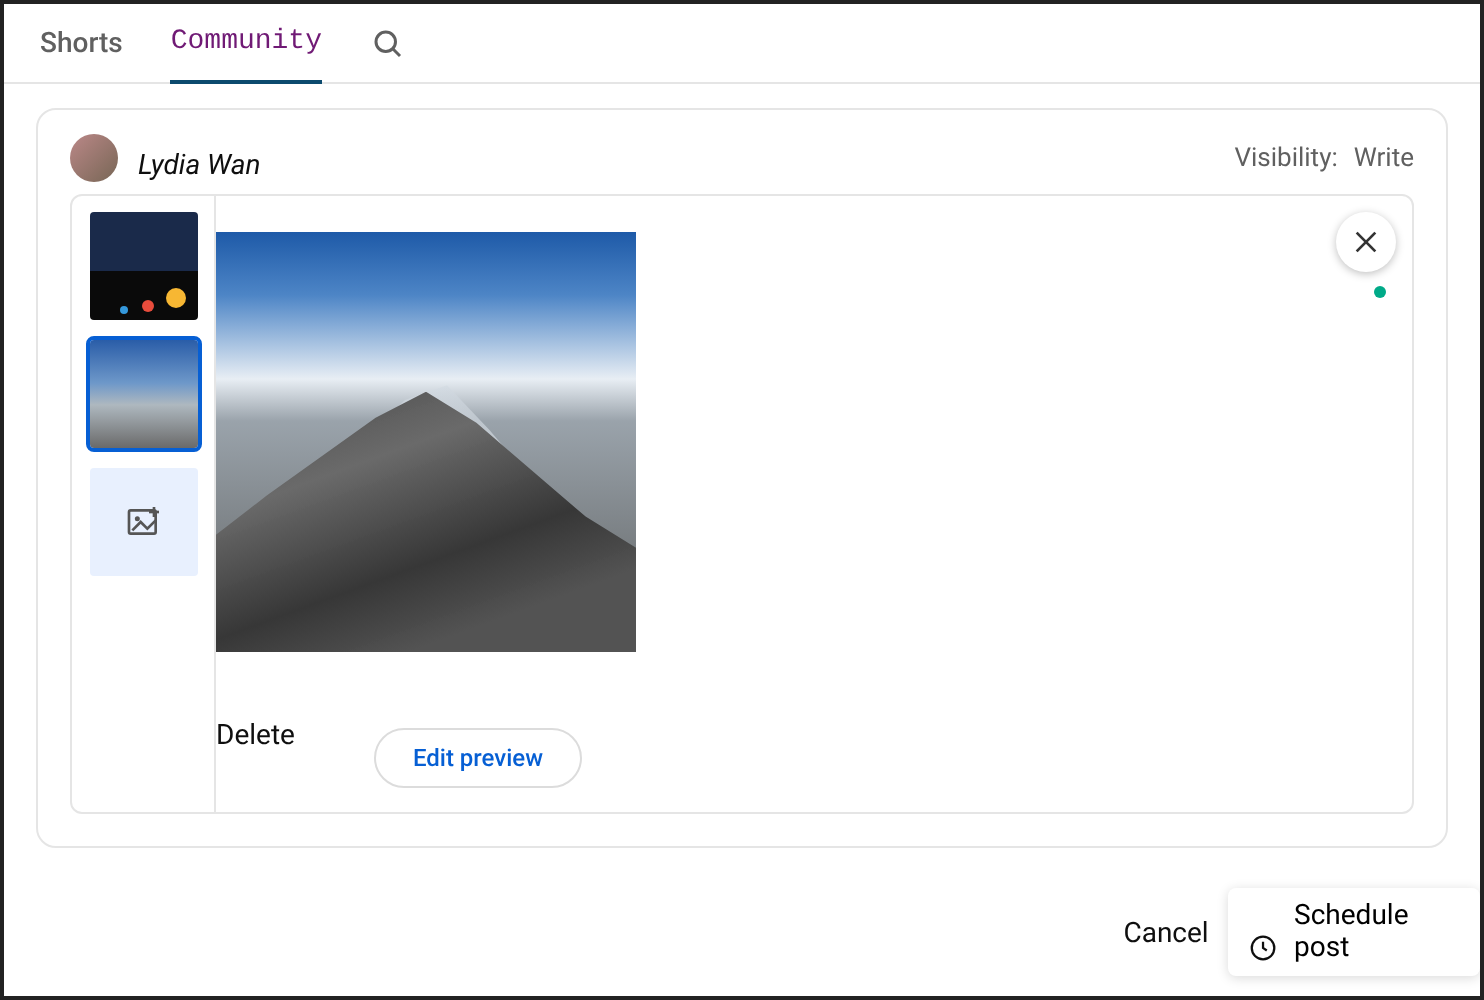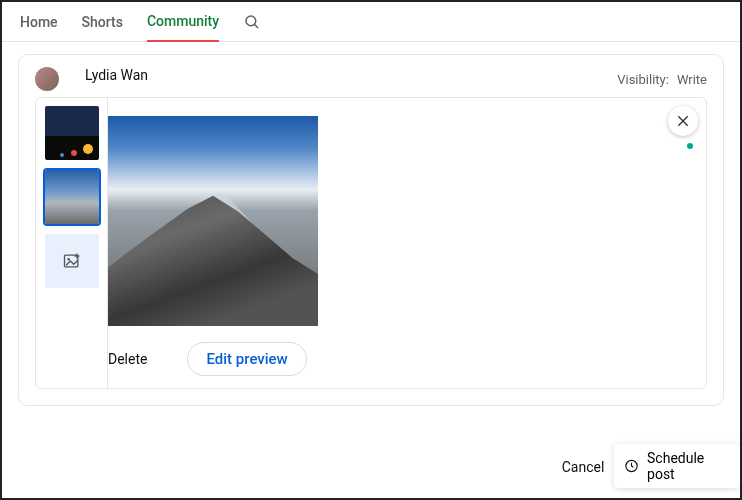--- a/index.html
+++ b/index.html
@@ -1,23 +1,23 @@
 <!DOCTYPE html>
 <html><head>
 <meta charset="utf-8">
 <style>
   * { box-sizing: border-box; margin: 0; padding: 0; font-family: Roboto, Arial, sans-serif; }
   body { background: #fff; width: 742px; height: 500px; overflow: hidden; position: relative; border: 2px solid #222; }
   .tabs { display: flex; align-items: center; padding: 0 18px; border-bottom: 1px solid #e5e5e5; height: 40px; gap: 24px; }
   .tab { color: #606060; font-size: 14px; font-weight: 500; height: 40px; display: flex; align-items: center; cursor: pointer; }
-  .tab.active { color: #15803d; border-bottom: 2px solid #ef4444; }
+  .tab.active { color: #701a75; border-bottom: 2px solid #0c4a6e; font-family: Liberation Mono, monospace; }
   .search-ico { color: #606060; cursor: pointer; display:flex; align-items:center; }
   .card { margin: 12px 16px 0 16px; border: 1px solid #e5e5e5; border-radius: 10px; padding: 12px 16px 16px 16px; position: relative; }
   .header-row { display: flex; align-items: center; justify-content: space-between; }
-  .user { display: flex; align-items: flex-start; gap: 26px; }
+  .user { display: flex; align-items: flex-end; gap: 10px; font-style: italic; }
   .avatar { width: 24px; height: 24px; border-radius: 50%; background: linear-gradient(135deg,#b88,#765); }
   .username { font-size: 14px; color: #0f0f0f; }
   .vis { font-size: 13px; color: #606060; display:flex; gap:8px;}
   .msg-input { width: 100%; border: none; outline: none; font-size: 14px; color: #606060; margin: 14px 0 6px 2px; background: transparent; }
   .arrow { position: absolute; left: 127px; top: 76px; pointer-events:none;}
   .green-dot { position:absolute; right: 30px; top: 88px; width:6px; height:6px; border-radius:50%; background:#0a8; }
   .editor { display: flex; border: 1px solid #e5e5e5; border-radius: 6px; margin-top: 6px; position: relative; }
   .close-btn { position: absolute; right: 8px; top: 8px; width: 30px; height: 30px; border-radius: 50%; background:#fff; box-shadow: 0 1px 4px rgba(0,0,0,.25); display:flex; align-items:center; justify-content:center; cursor:pointer; z-index:2;}
   .thumbs { width: 72px; border-right: 1px solid #e5e5e5; padding: 8px; display:flex; flex-direction:column; gap:10px; align-items:center;}
   .thumb { width: 54px; height: 54px; border-radius: 2px; cursor:pointer; background:#ddd; }
@@ -28,34 +28,33 @@
   .preview-area { flex:1; display:flex; flex-direction:column; padding: 18px 0 12px 0;}
   .preview { width: 210px; height: 210px; background: linear-gradient(180deg,#1e5aa8 0%, #4d85c6 15%, #e8eef4 35%, #9aa3ab 45%, #5d5f5f 100%); position:relative; overflow:hidden;}
   .preview::before{content:"";position:absolute;left:0;right:0;top:33%;height:70%;background:
     radial-gradient(ellipse 60% 50% at 50% 30%, rgba(240,245,250,.9) 0%, rgba(200,210,220,.3) 50%, transparent 70%);
     clip-path: polygon(0 100%, 0 70%, 15% 50%, 30% 30%, 45% 10%, 55% 5%, 65% 20%, 80% 45%, 90% 55%, 100% 70%, 100% 100%);}
   .preview::after{content:"";position:absolute;left:0;right:0;bottom:0;height:62%;background:linear-gradient(160deg,#4a4a4a,#6b6b6b 30%,#3a3a3a 60%,#555 80%);
     clip-path: polygon(0 100%, 0 55%, 12% 40%, 25% 25%, 38% 10%, 50% 0%, 62% 12%, 75% 30%, 88% 48%, 100% 60%, 100% 100%);
     filter: contrast(1.05);}
   .preview-actions { display:flex; gap:40px; margin-top: 16px; align-items:center;}
   .delete-btn { font-size:14px; color:#0f0f0f; cursor:pointer; background:none; border:none;}
-  .editprev { font-size:15px; color:#065fd4; border:1px solid #dcdcdc; border-radius:18px; padding:7px 18px; background:#fff; cursor:pointer; font-weight:500;}
+  .editprev { font-size:12px; color:#065fd4; border:1px solid #dcdcdc; border-radius:18px; padding:7px 18px; background:#fff; cursor:pointer; font-weight:500;margin-top:22px;}
   .footer { position:absolute; right:18px; bottom:12px; display:flex; align-items:center; gap:16px;}
   .cancel { font-size:14px; color:#0f0f0f; cursor:pointer;margin-left:20px;}
   .post-group { display:flex; border:2px solid #e11; border-radius:6px; padding:2px;}
   .post-btn { background:#065fd4; color:#fff; border:none; border-radius:18px 0 0 18px; padding:7px 16px; font-size:14px; font-weight:500; cursor:pointer;}
   .post-drop { background:#065fd4; color:#fff; border:none; border-left:1px solid rgba(255,255,255,.35); border-radius:0 18px 18px 0; padding:7px 10px; cursor:pointer; display:flex; align-items:center;}
   
-  .sched-wrap { position:absolute; left: 612px; bottom: 10px; display:flex; align-items:center; gap:8px; background:#fff; border-radius:4px; padding:6px 10px; box-shadow: 0 1px 6px rgba(0,0,0,.15); font-size:14px; cursor:pointer;}
+  .sched-wrap { position:absolute; left: 612px; bottom: 10px; display:flex; align-items:flex-end; gap:8px; background:#fff; border-radius:4px; padding:6px 10px; box-shadow: 0 1px 6px rgba(0,0,0,.15); font-size:14px; cursor:pointer;}
 </style>
 </head>
 <body>
 
 <div class="tabs">
-  <div class="tab">Home</div>
   <div class="tab">Shorts</div>
   <div class="tab active">Community</div>
   <div class="search-ico">
     <svg width="18" height="18" viewBox="0 0 24 24" fill="none" stroke="#606060" stroke-width="2">
         <circle cx="10.5" cy="10.5" r="6.5"></circle>
         <line x1="20" y1="20" x2="15.2" y2="15.2"></line>
       </svg>
   </div>
 </div>
 

